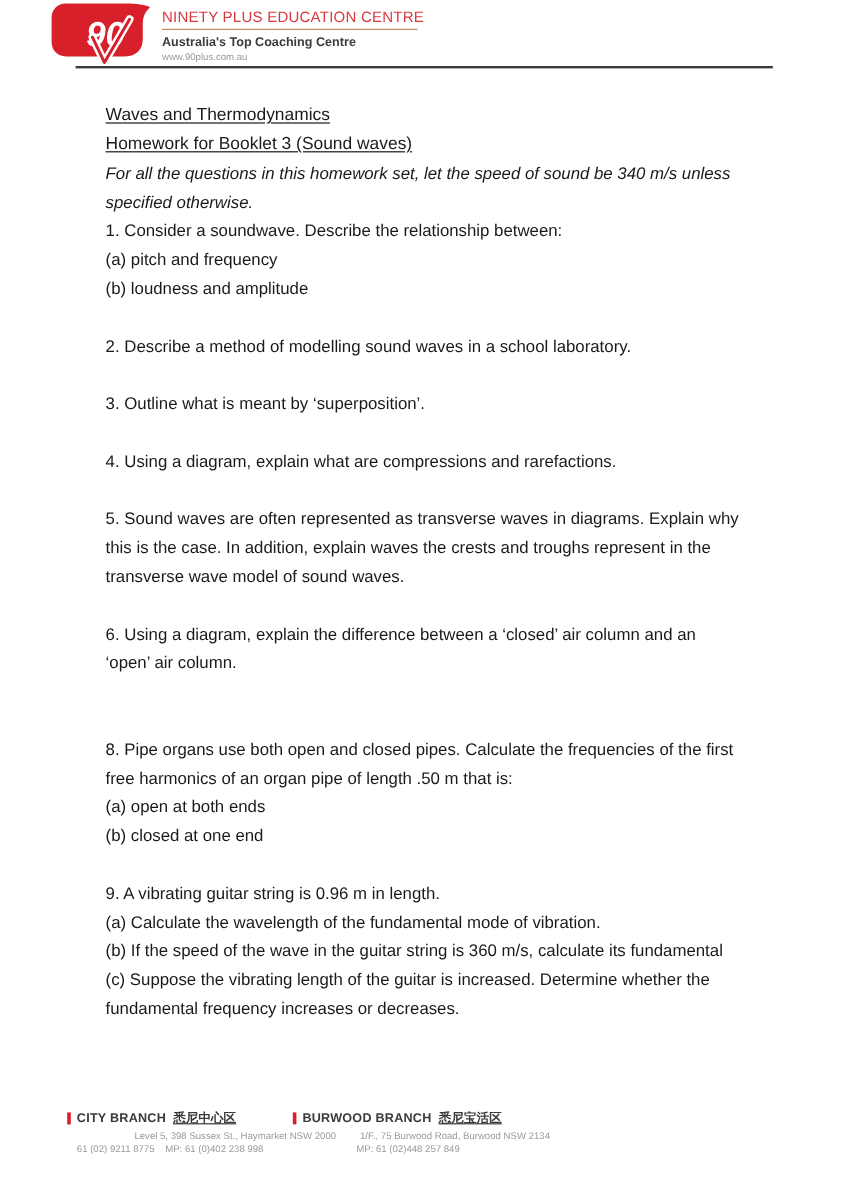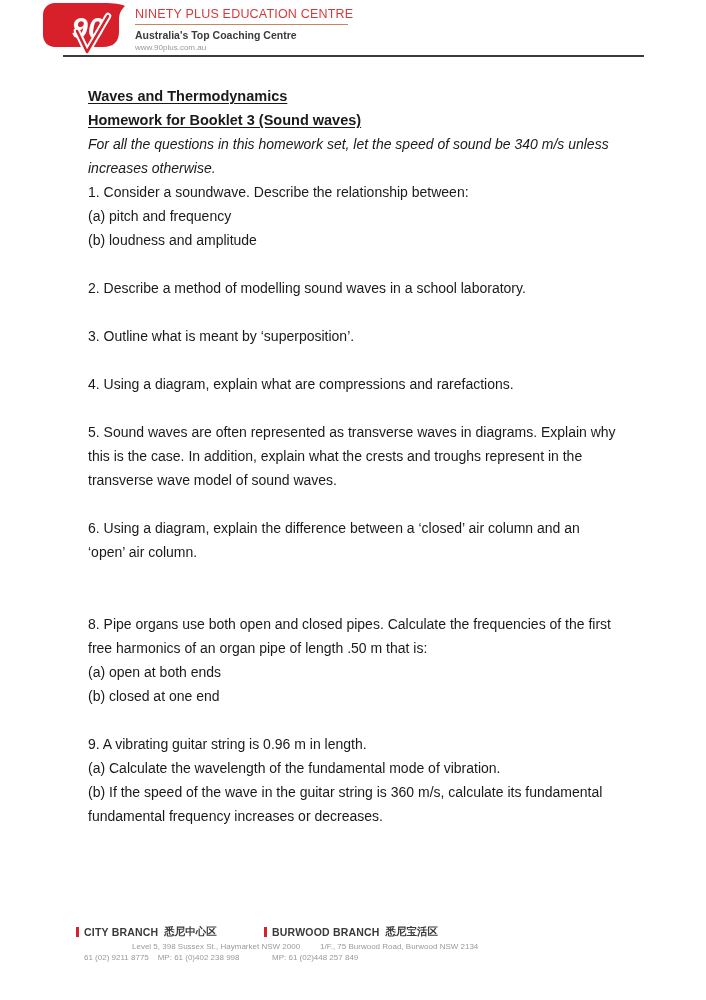--- a/index.html
+++ b/index.html
@@ -16,34 +16,34 @@
   .header-text { position:absolute; left:135px; top:7px; }
   .org-name { font-size:12.5px; font-weight:normal; color:#D63A3F; letter-spacing:0.2px; white-space:nowrap; }
   .header-rule { width:213px; height:1px; background:#C08A5A; margin:3px 0 4px 0; }
   .tagline { font-size:10.5px; font-weight:600; color:#3c3c3c; white-space:nowrap; }
   .website { font-size:8px; color:#999999; margin-top:2px; white-space:nowrap; }
   .header-line { position:absolute; left:63px; top:55px; width:581px; height:2px; background:#3b3b3b; }
 
   
   main { position:absolute; left:88px; top:84px; width:566px; }
   .ln { height:24px; line-height:24px; font-size:14px; color:#1a1a1a; white-space:nowrap; }
-  .ln.h { font-weight:bold; font-size:14.5px; text-decoration:underline; text-underline-offset:2px; }
+  .ln.h { font-weight:normal; font-size:14.5px; text-decoration:underline; text-underline-offset:2px; }
   .ln.i { font-style:italic; }
   .sp { height:24px; }
 
   
-  footer { position:absolute; left:76px; top:925px; display:flex; }
+  footer { position:absolute; left:56px; top:925px; display:flex; }
   .branch { flex:none; }
   .branch.c1 { width:188px; }
-  .branch.c2 { width:184px; }
+  .branch.c2 { width:184px;text-align:center; }
   .branch.c3 { width:238px; }
   .b-name-row { display:flex; align-items:center; }
   .b-bar { width:3px; height:10px; background:#D7202A; margin-right:5px; flex:none; }
   .b-name { font-size:10.5px; font-weight:bold; color:#3a3a3a; letter-spacing:0.2px; white-space:nowrap; }
-  .b-cn { font-size:10.5px; font-weight:bold; color:#3a3a3a; margin-left:6px; white-space:nowrap; }
+  .b-cn { font-size:10.5px; font-weight:bold; color:#3a3a3a; margin-left:6px; white-space:nowrap;text-decoration:underline; }
   .b-addr { font-size:8px; color:#9a9a9a; padding-left:8px; margin-top:3px; white-space:nowrap;margin-left:48px; }
   .b-phone { font-size:8px; color:#9a9a9a; padding-left:8px; margin-top:2px; white-space:nowrap; }
 </style>
 </head>
 <body>
 
 <div class="page">
 
   <div class="logo">
     <svg width="84" height="56" viewBox="0 0 84 56" xmlns="http://www.w3.org/2000/svg">
@@ -60,47 +60,48 @@
     <div class="tagline">Australia's Top Coaching Centre</div>
     <div class="website">www.90plus.com.au</div>
   </div>
 
   <div class="header-line"></div>
 
   <main>
     <div class="ln h">Waves and Thermodynamics</div>
     <div class="ln h">Homework for Booklet 3 (Sound waves)</div>
     <div class="ln i">For all the questions in this homework set, let the speed of sound be 340 m/s unless</div>
-    <div class="ln i">increases otherwise.</div>
+    <div class="ln i">specified otherwise.</div>
     <div class="ln">1. Consider a soundwave. Describe the relationship between:</div>
     <div class="ln">(a) pitch and frequency</div>
     <div class="ln">(b) loudness and amplitude</div>
     <div class="sp"></div>
     <div class="ln">2. Describe a method of modelling sound waves in a school laboratory.</div>
     <div class="sp"></div>
     <div class="ln">3. Outline what is meant by ‘superposition’.</div>
     <div class="sp"></div>
     <div class="ln">4. Using a diagram, explain what are compressions and rarefactions.</div>
     <div class="sp"></div>
     <div class="ln">5. Sound waves are often represented as transverse waves in diagrams. Explain why</div>
-    <div class="ln">this is the case. In addition, explain what the crests and troughs represent in the</div>
+    <div class="ln">this is the case. In addition, explain waves the crests and troughs represent in the</div>
     <div class="ln">transverse wave model of sound waves.</div>
     <div class="sp"></div>
     <div class="ln">6. Using a diagram, explain the difference between a ‘closed’ air column and an</div>
     <div class="ln">‘open’ air column.</div>
     <div class="sp"></div>
     <div class="sp"></div>
     <div class="ln">8. Pipe organs use both open and closed pipes. Calculate the frequencies of the first</div>
     <div class="ln">free harmonics of an organ pipe of length .50 m that is:</div>
     <div class="ln">(a) open at both ends</div>
     <div class="ln">(b) closed at one end</div>
     <div class="sp"></div>
     <div class="ln">9. A vibrating guitar string is 0.96 m in length.</div>
     <div class="ln">(a) Calculate the wavelength of the fundamental mode of vibration.</div>
     <div class="ln">(b) If the speed of the wave in the guitar string is 360 m/s, calculate its fundamental</div>
+    <div class="ln">(c) Suppose the vibrating length of the guitar is increased. Determine whether the</div>
     <div class="ln">fundamental frequency increases or decreases.</div>
   </main>
 
   <footer>
 
     <div class="branch c1">
       <div class="b-name-row">
         <span class="b-bar"></span>
         <span class="b-name">CITY BRANCH</span>
         <span class="b-cn">悉尼中心区</span>

